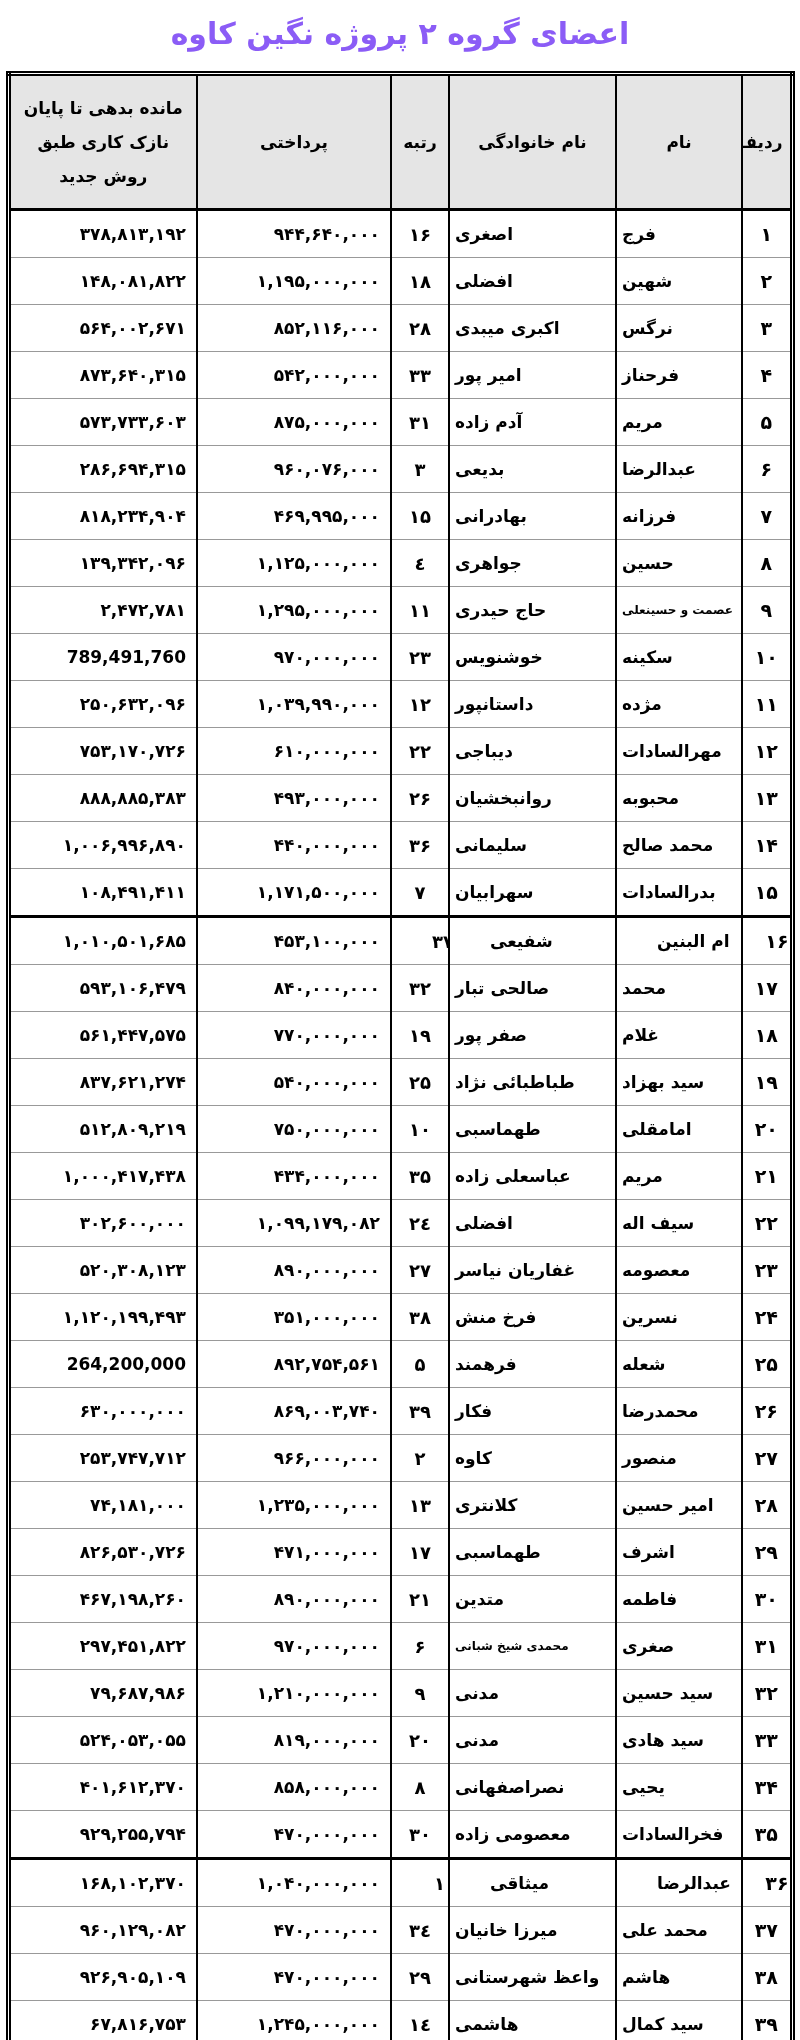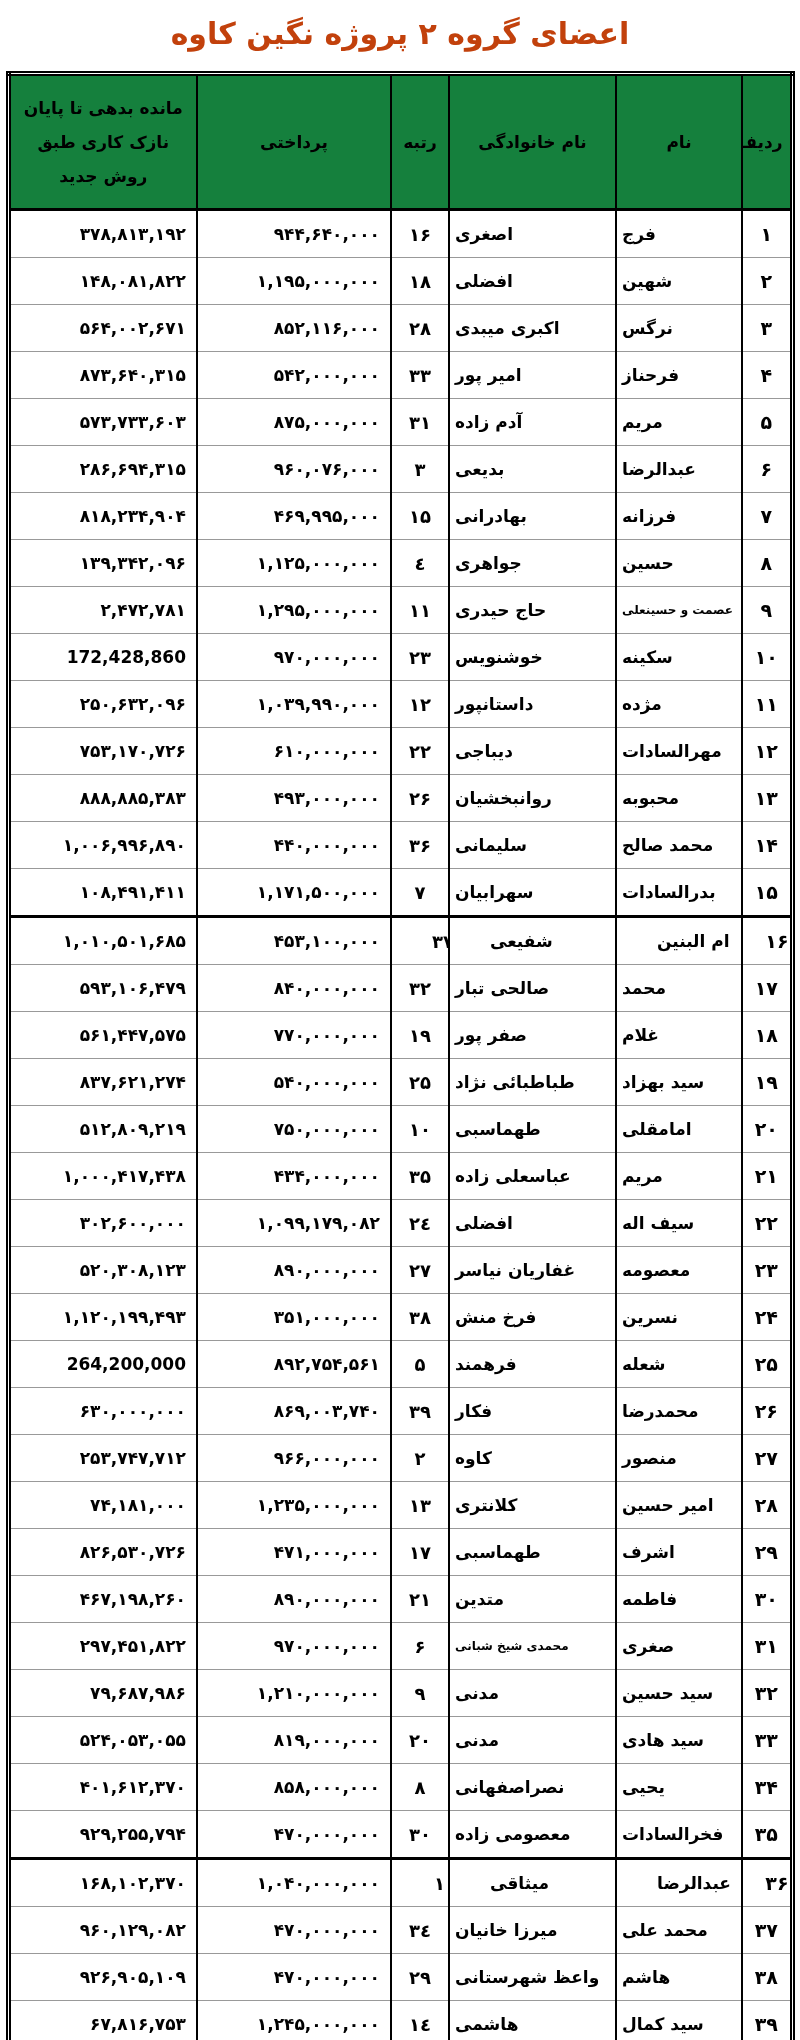--- a/index.html
+++ b/index.html
@@ -3,35 +3,35 @@
 <meta charset="utf-8">
 <style>
   html,body{margin:0;padding:0;}
   body{
     width:800px;height:2040px;background:#ffffff;
     font-family:"DejaVu Sans",sans-serif;
     -webkit-font-smoothing:antialiased;
   }
   .title{
     direction:rtl;text-align:center;font-weight:bold;
-    font-size:30px;color:#c2410c;padding-top:16px;margin:0 0 20px 0;
+    font-size:30px;color:#8b5cf6;padding-top:16px;margin:0 0 20px 0;
     letter-spacing:-0.5px;
   }
   table{
     direction:rtl;border-collapse:collapse;table-layout:fixed;
     width:784px;margin:0 auto;border:5px double #000;background:#fff;
   }
   col.w-row{width:50px;}  col.w-name{width:126px;} col.w-family{width:167px;}
   col.w-rank{width:58px;} col.w-paid{width:194px;} col.w-debt{width:189px;}
   th,td{
     border-right:2px solid #000;border-left:2px solid #000;
     font-weight:bold;color:#000;overflow:hidden;white-space:nowrap;
   }
   thead th{
-    background:#15803d;height:132px;font-size:17px;line-height:2.0;
+    background:#e5e5e5;height:132px;font-size:17px;line-height:2.0;
     text-align:center;vertical-align:middle;padding:0 7px;
     border-bottom:3px solid #000;white-space:normal;
   }
   tbody td{height:44px;vertical-align:middle;font-size:17px;}
   tbody tr + tr td{border-top:1px solid #999;}
   tbody tr.sec td{border-top:3px solid #000;padding-left:40px;}
   td.c-row{text-align:center;font-size:19px;}
   td.c-name{text-align:left;padding:0 5px;}
   td.c-family{text-align:left;padding:0 5px;}
   td.c-rank{direction:ltr;text-align:center;font-size:18px;}
@@ -134,21 +134,21 @@
         <td class="c-rank">۱۱</td>
         <td class="c-paid">۱,۲۹۵,۰۰۰,۰۰۰</td>
         <td class="c-debt">۲,۴۷۲,۷۸۱</td>
       </tr>
       <tr>
         <td class="c-row">۱۰</td>
         <td class="c-name">سکینه</td>
         <td class="c-family">خوشنویس</td>
         <td class="c-rank">۲۳</td>
         <td class="c-paid">۹۷۰,۰۰۰,۰۰۰</td>
-        <td class="c-debt">172,428,860</td>
+        <td class="c-debt">789,491,760</td>
       </tr>
       <tr>
         <td class="c-row">۱۱</td>
         <td class="c-name">مژده</td>
         <td class="c-family">داستانپور</td>
         <td class="c-rank">۱۲</td>
         <td class="c-paid">۱,۰۳۹,۹۹۰,۰۰۰</td>
         <td class="c-debt">۲۵۰,۶۳۲,۰۹۶</td>
       </tr>
       <tr>

